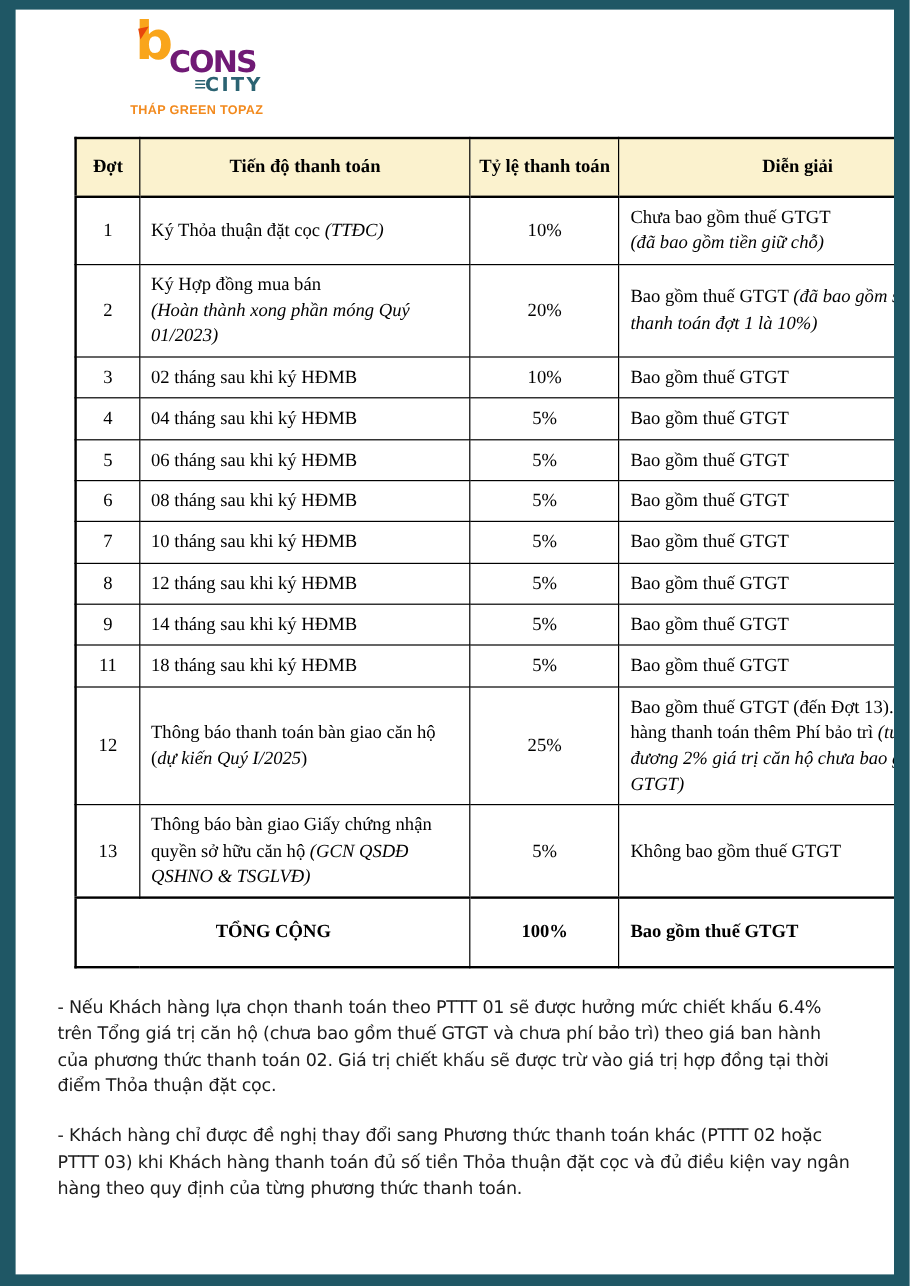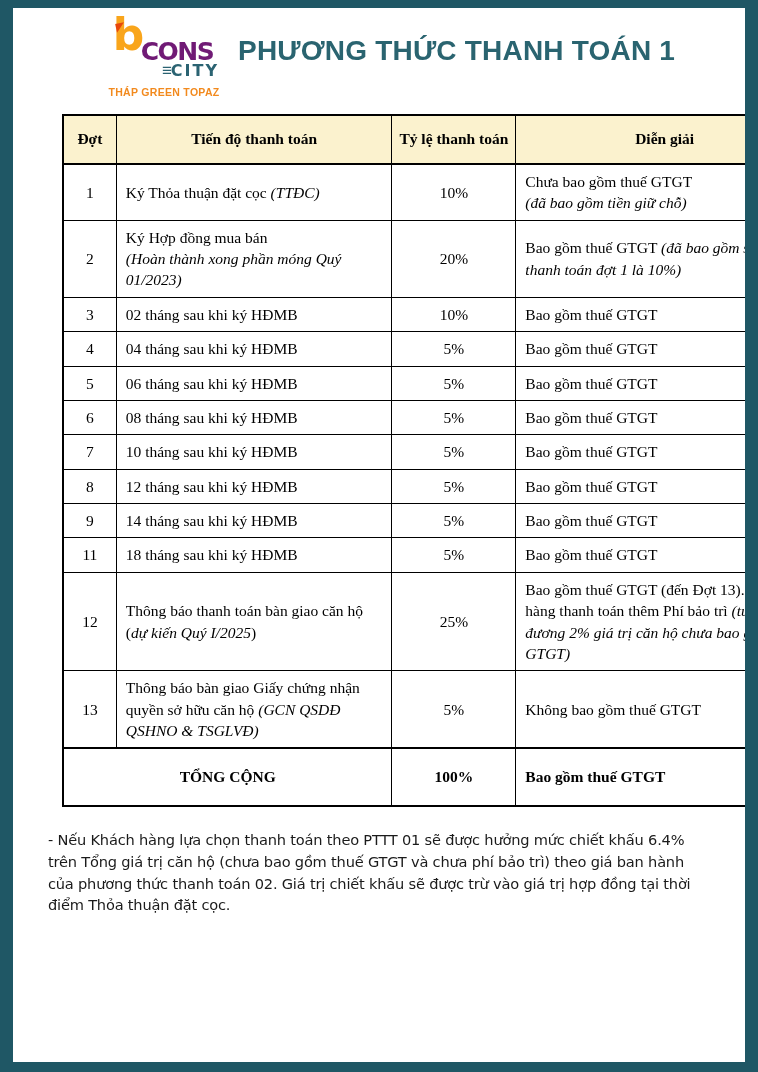--- a/index.html
+++ b/index.html
@@ -78,21 +78,20 @@
           <span class="logo-b-accent"></span>
         </span>
         <span class="logo-cons">CONS</span>
       </div>
       <div class="logo-row2">
         <span class="logo-lines">≡</span>
         <span class="logo-city">CITY</span>
       </div>
       <div class="logo-tagline">THÁP GREEN TOPAZ</div>
     </div>
-    <h1 class="page-title">PHƯƠNG THỨC THANH TOÁN 1</h1>
   </div>
 
   <table class="schedule">
     <colgroup>
       <col style="width:7.1%">
       <col style="width:36.7%">
       <col style="width:16.5%">
       <col style="width:39.7%">
     </colgroup>
     <thead>
@@ -181,16 +180,17 @@
         <tr class="total">
           <td colspan="2" class="c">TỔNG CỘNG</td>
           <td class="c">100%</td>
           <td>Bao gồm thuế GTGT</td>
         </tr>
       </tbody>
   </table>
 
   <div class="notes">
     <p class="para">- Nếu Khách hàng lựa chọn thanh toán theo PTTT 01 sẽ được hưởng mức chiết khấu 6.4% trên Tổng giá trị căn hộ (chưa bao gồm thuế GTGT và chưa phí bảo trì) theo giá ban hành của phương thức thanh toán 02. Giá trị chiết khấu sẽ được trừ vào giá trị hợp đồng tại thời điểm Thỏa thuận đặt cọc.</p>
+    <p class="para">- Khách hàng chỉ được đề nghị thay đổi sang Phương thức thanh toán khác (PTTT 02 hoặc PTTT 03) khi Khách hàng thanh toán đủ số tiền Thỏa thuận đặt cọc và đủ điều kiện vay ngân hàng theo quy định của từng phương thức thanh toán.</p>
 
   </div>
 
 </div>
 
 </body></html>

